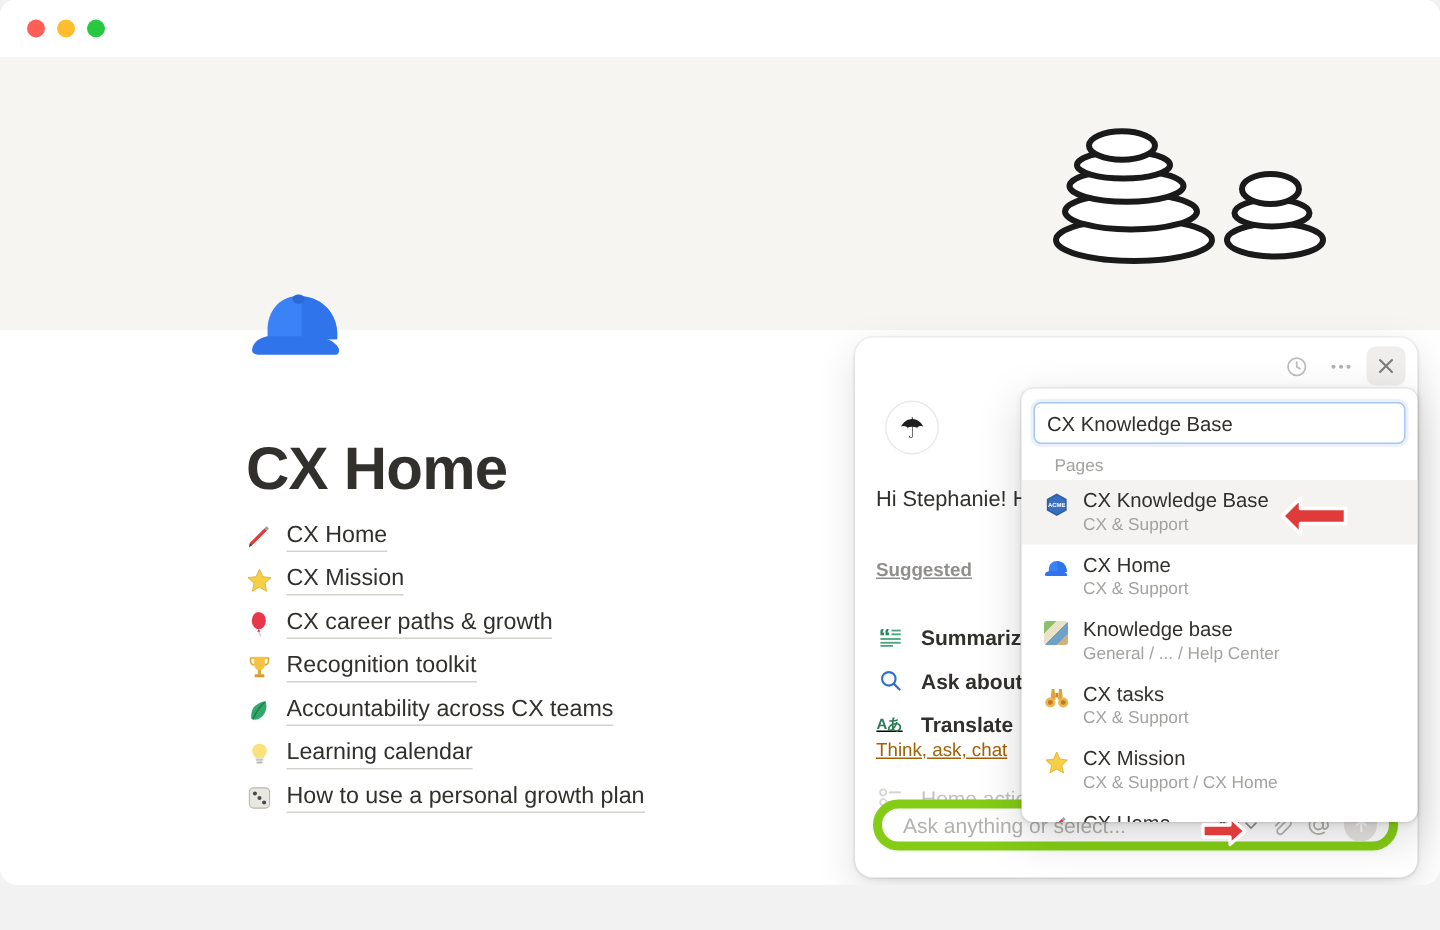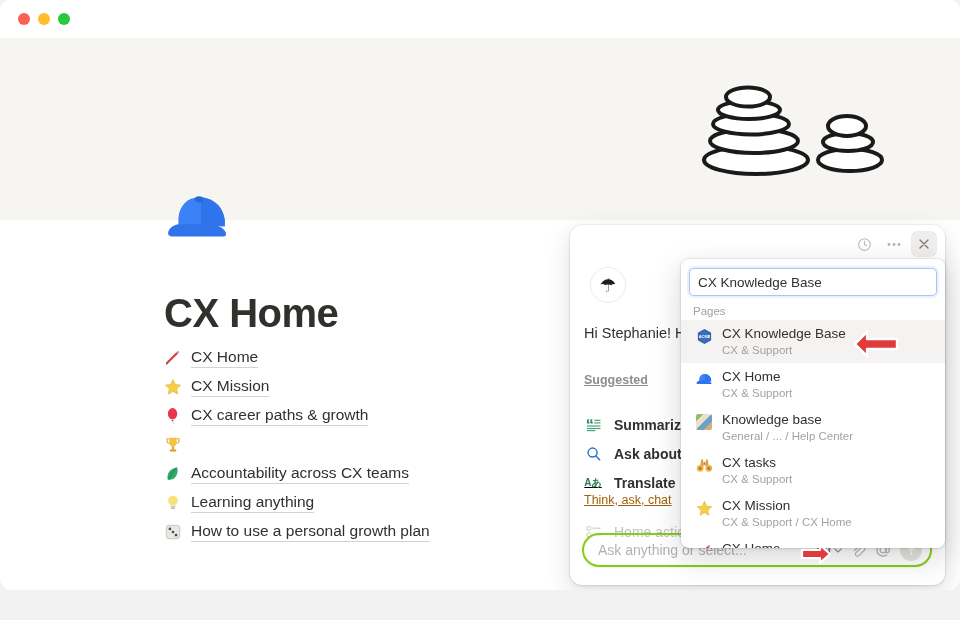--- a/index.html
+++ b/index.html
@@ -85,21 +85,21 @@
     position:absolute; left:14px; font-size:12.5px; color:#908e8a; font-weight:bold;text-decoration:underline;
   }
   .sugg-list{ position:absolute; left:14px; top:185px; width:340px; }
   .sugg-row{ display:flex; align-items:center; gap:12px; height:29px; }
   .sugg-ico{ width:18px; flex:0 0 18px; display:flex; align-items:center; justify-content:center; font-size:13px;text-decoration:underline; }
   .sugg-txt{ font-size:14px; color:#32302c; font-weight:bold; white-space:nowrap; }
   .sugg-txt.dim{ color:#c3c1bd; font-weight:normal; }
 
   .composer{
     position:absolute; left:12px; bottom:18px; width:350px; height:34px;
-    border:2px solid #84cc16; border-radius:18px;
+    border:6px solid #84cc16; border-radius:18px;
     display:flex; align-items:center; padding:0 8px 0 14px;
     box-shadow:0 1px 2px rgba(15,15,15,.05);
   }
   .composer-ph{ font-size:14px; color:#b4b2ae; flex:1; white-space:nowrap; }
   .composer-tools{ display:flex; align-items:center; gap:9px; color:#b4b2ae; }
   .comp-all{ font-size:13px; font-weight:bold; color:#6f6d69; display:flex; align-items:center; gap:3px;}
   .send-btn{
     width:22px; height:22px; border-radius:50%; background:#e6e4e0;
     display:flex; align-items:center; justify-content:center; color:#ffffff; font-size:12px;
   }
@@ -111,21 +111,21 @@
     box-shadow:0 1px 4px rgba(15,15,15,.10), 0 10px 30px rgba(15,15,15,.17), 0 0 0 1px rgba(15,15,15,.05);
     overflow:hidden; z-index:20;
   }
   .search-wrap{ padding:9px 8px 4px 8px; }
   .search-input{
     width:100%; height:28px; border:1.5px solid #a8c7f0; border-radius:5px;
     background:#fff; font-size:13.5px; color:#32302c; padding:0 8px;
     font-family:"Liberation Sans", sans-serif; outline:none;
     box-shadow:0 0 0 2px rgba(35,131,226,.10);
   }
-  .dd-section{ font-size:11.5px; color:#a4a29e; padding:5px 2px 3px 12px; }
+  .dd-section{ font-size:11.5px; color:#a4a29e; padding:5px 2px 3px 12px;margin-left:10px; }
   .dd-row{
     display:flex; align-items:flex-start; gap:9px; padding:5px 12px 5px 14px; min-height:40px;
   }
   .dd-row.active{ background:#f4f3f1; }
   .dd-ico{ width:18px; height:18px; flex:0 0 18px; margin-top:2px; display:flex; align-items:center; justify-content:center; }
   .dd-texts{ display:flex; flex-direction:column; gap:1px; }
   .dd-title{ font-size:13.5px; color:#32302c; line-height:17px; white-space:nowrap; }
   .dd-sub{ font-size:11.5px; color:#a4a29e; line-height:15px; white-space:nowrap; }
 
   
@@ -203,37 +203,38 @@
     </div>
 
     <div class="link-row">
       <svg class="link-emoji" viewBox="0 0 20 20">
         <path d="M6 2 H14 V7 C14 10.2 12.2 12 10 12 C7.8 12 6 10.2 6 7 Z" fill="#f5c242"></path>
         <path d="M6 3 H3.4 V5.2 C3.4 7 4.8 8 6.2 8" stroke="#e0a92c" stroke-width="1.2" fill="none"></path>
         <path d="M14 3 H16.6 V5.2 C16.6 7 15.2 8 13.8 8" stroke="#e0a92c" stroke-width="1.2" fill="none"></path>
         <rect x="8.8" y="11.8" width="2.4" height="3.4" fill="#e0a92c"></rect>
         <rect x="6.4" y="15" width="7.2" height="2.3" rx="0.6" fill="#d89a24"></rect>
       </svg>
+      <span class="link-text">Recognition toolkit</span>
     </div>
 
     <div class="link-row">
       <svg class="link-emoji" viewBox="0 0 20 20">
         <path d="M4 16 C3 10 6 4 14.5 2.5 C16.5 8.5 13.5 15.5 7 16.5 Z" fill="#2fa86a"></path>
         <path d="M13.8 3.5 C10 7 7 11 5.2 16.4" stroke="#1e7a4b" stroke-width="0.9" fill="none"></path>
       </svg>
       <span class="link-text">Accountability across CX teams</span>
     </div>
 
     <div class="link-row">
       <svg class="link-emoji" viewBox="0 0 20 20">
         <path d="M10 2 C13.2 2 15.4 4.4 15.4 7.3 C15.4 9.6 13.8 11 13 12.6 L7 12.6 C6.2 11 4.6 9.6 4.6 7.3 C4.6 4.4 6.8 2 10 2 Z" fill="#f8e27a"></path>
         <rect x="7.2" y="13" width="5.6" height="1.6" rx="0.5" fill="#c9c5bc"></rect>
         <rect x="7.8" y="15.1" width="4.4" height="1.5" rx="0.5" fill="#b9b5ac"></rect>
       </svg>
-      <span class="link-text">Learning anything</span>
+      <span class="link-text">Learning calendar</span>
     </div>
 
     <div class="link-row">
       <svg class="link-emoji" viewBox="0 0 20 20">
         <rect x="2.5" y="2.5" width="15" height="15" rx="3.2" fill="#e9e7e2" stroke="#b9b5ad" stroke-width="0.8"></rect>
         <circle cx="6.6" cy="6.6" r="1.5" fill="#4a4a4a"></circle>
         <circle cx="13.4" cy="13.4" r="1.5" fill="#4a4a4a"></circle>
         <circle cx="10" cy="10" r="1.5" fill="#4a4a4a"></circle>
       </svg>
       <span class="link-text">How to use a personal growth plan</span>

